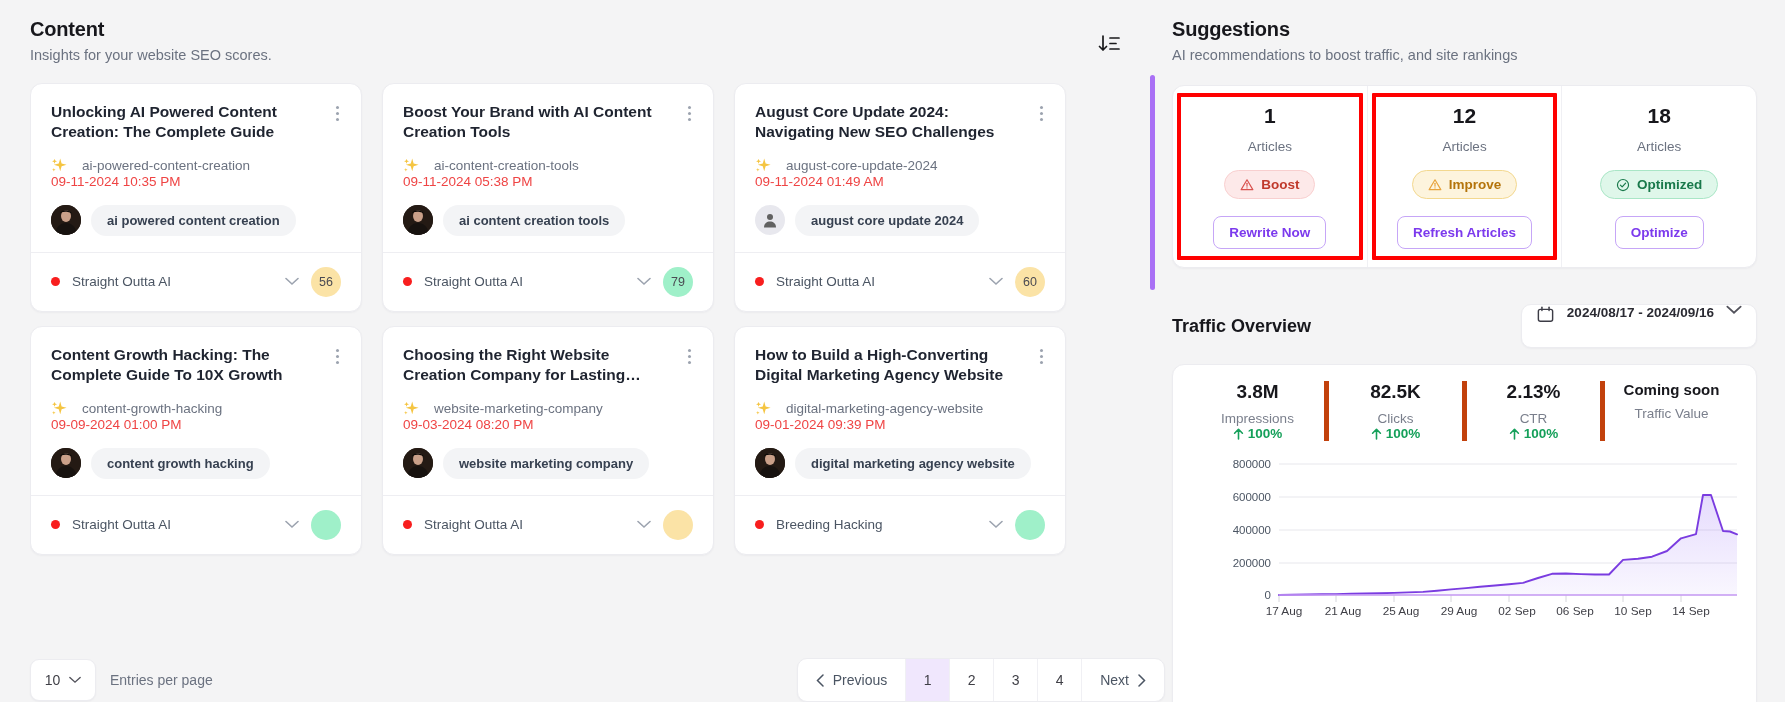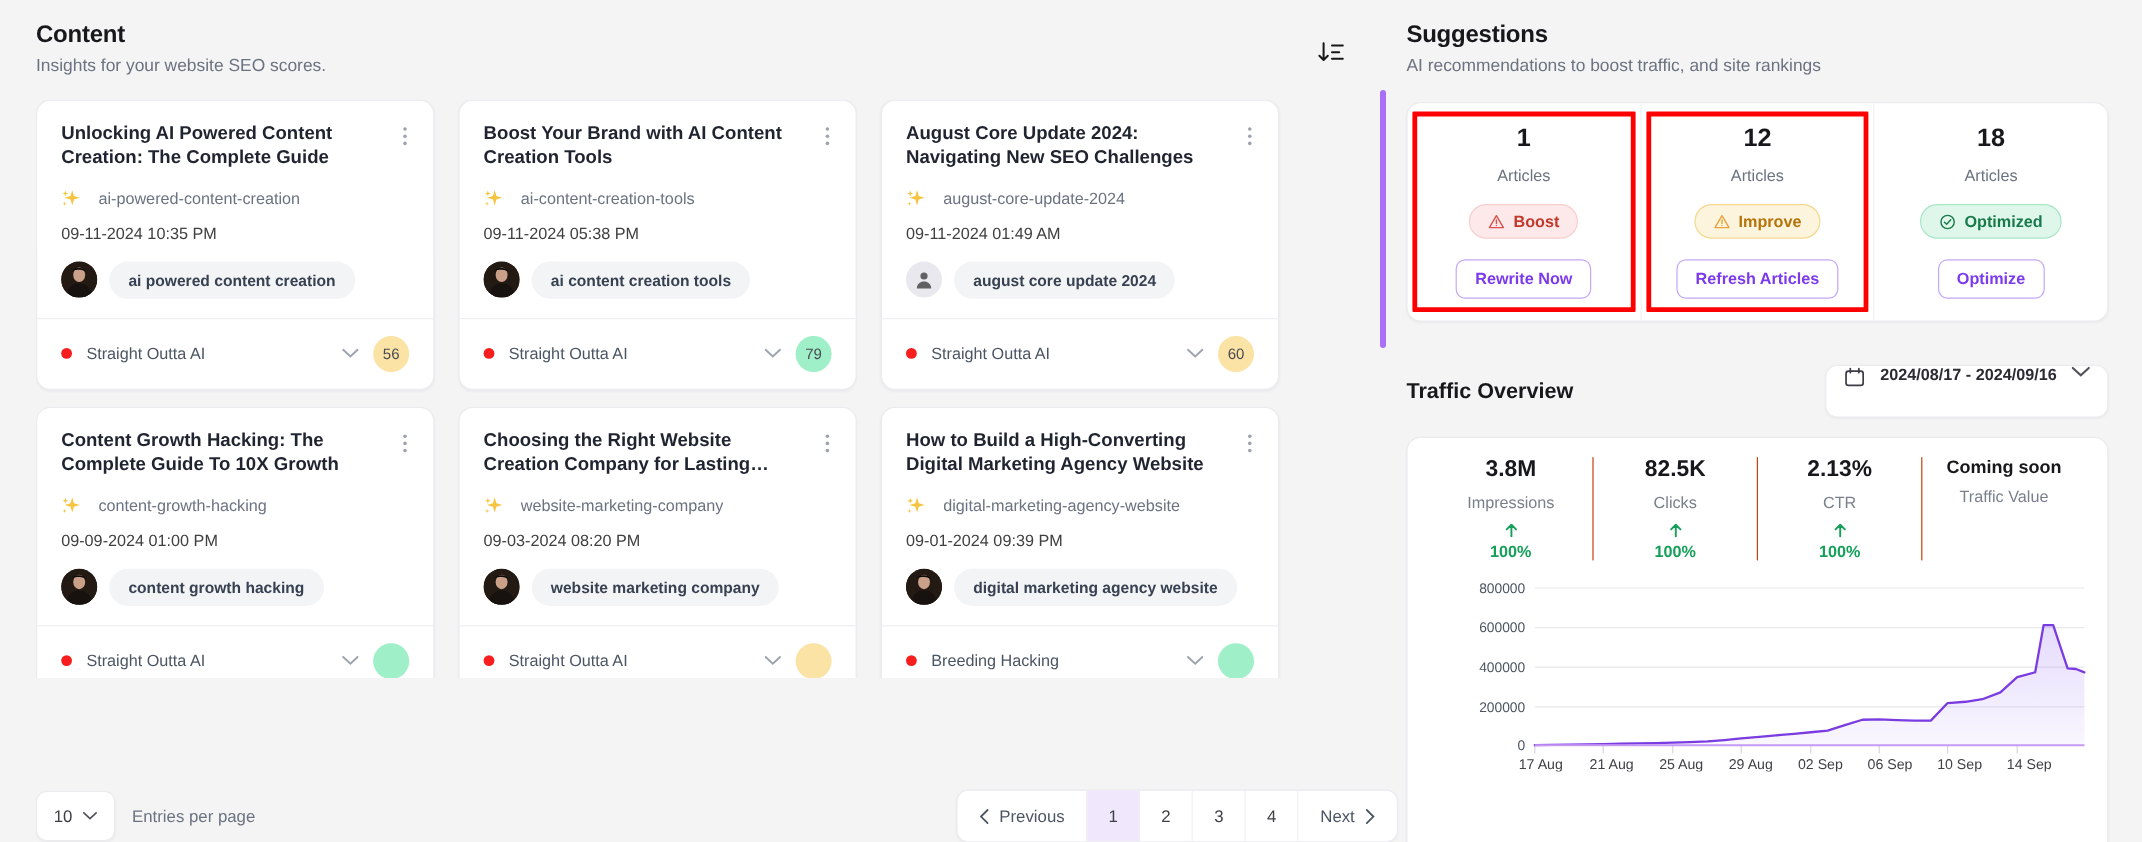--- a/index.html
+++ b/index.html
@@ -47,21 +47,21 @@
   .card-top { display: flex; align-items: flex-start; justify-content: space-between; }
   .card-title {
     font-size: 15.5px; font-weight: 600; color: #1f2430; line-height: 1.32;
     max-width: 252px;
   }
   .kebab { display: flex; flex-direction: column; gap: 3px; padding: 4px 2px; cursor: pointer; }
   .kebab i { width: 3px; height: 3px; border-radius: 50%; background: #9ca3af; display: block; }
   .slug-row { display: flex; align-items: center; gap: 14px; margin-top: 14px; }
   .spark { width: 17px; height: 17px; flex: none; }
   .slug { font-size: 13.5px; color: #6b7280; }
-  .card-date { font-size: 13.5px; color: #404040; margin-top: 13px; }
+  .card-date { font-size: 13.5px; color: #ef4444; }
   .kw-row { display: flex; align-items: center; gap: 10px; margin-top: 16px; }
   .avatar {
     width: 30px; height: 30px; border-radius: 50%; flex: none;
     background: #2b2118; overflow: hidden; position: relative;
   }
   .avatar.ph { background: #e8e8ee; display: flex; align-items: center; justify-content: center; }
   .kw-chip {
     background: #f3f4f6; color: #374151; font-size: 13px; font-weight: 600;
     border-radius: 999px; padding: 8px 16px; white-space: nowrap;
     overflow: hidden; text-overflow: ellipsis; max-width: 250px;
@@ -155,24 +155,24 @@
     box-shadow: 0 1px 2px rgba(16,24,40,.04);
   }
 
   .traffic-card {
     margin-top: 16px; background: #fff; border-radius: 12px; border: 1px solid #ececf0;
     box-shadow: 0 1px 2px rgba(16,24,40,.04); padding: 16px 18px 0 18px;
     height: 357px; overflow: hidden;
   }
   .stats { display: flex; }
   .stat { flex: 1; display: flex; flex-direction: column; align-items: center; }
-  .stat + .stat { border-left: 1px solid #c2410c; }
+  .stat + .stat { border-left: 5px solid #c2410c; }
   .stat-val { font-size: 19px; font-weight: 700; color: #17171c; }
   .stat-lbl { font-size: 13.5px; color: #7a7f8c; margin-top: 8px; }
-  .stat-delta { font-size: 13.5px; color: #15a05a; font-weight: 600; margin-top: 10px; display: flex; align-items: center; gap: 4px; flex-direction: column; }
+  .stat-delta { font-size: 13.5px; color: #15a05a; font-weight: 600; margin-top: 0; display: flex; align-items: center; gap: 4px; }
   .stat.soon .stat-val { font-size: 15px; }
   .legend { display: flex; justify-content: flex-end; gap: 18px; margin-top: 14px; padding-right: 16px; }
   .lg { display: flex; align-items: center; gap: 7px; font-size: 12.5px; color: #4b5563; }
   .lg i { width: 12px; height: 12px; border-radius: 50%; display: block; }
   .chart-wrap { margin-top: 6px; }
 </style>
 </head>
 <body>
 
 <div class="app">

